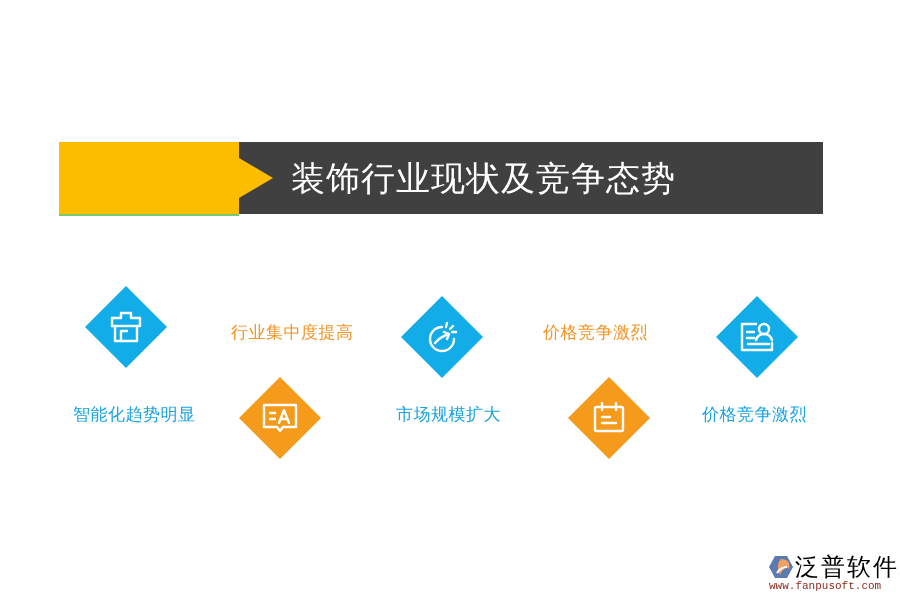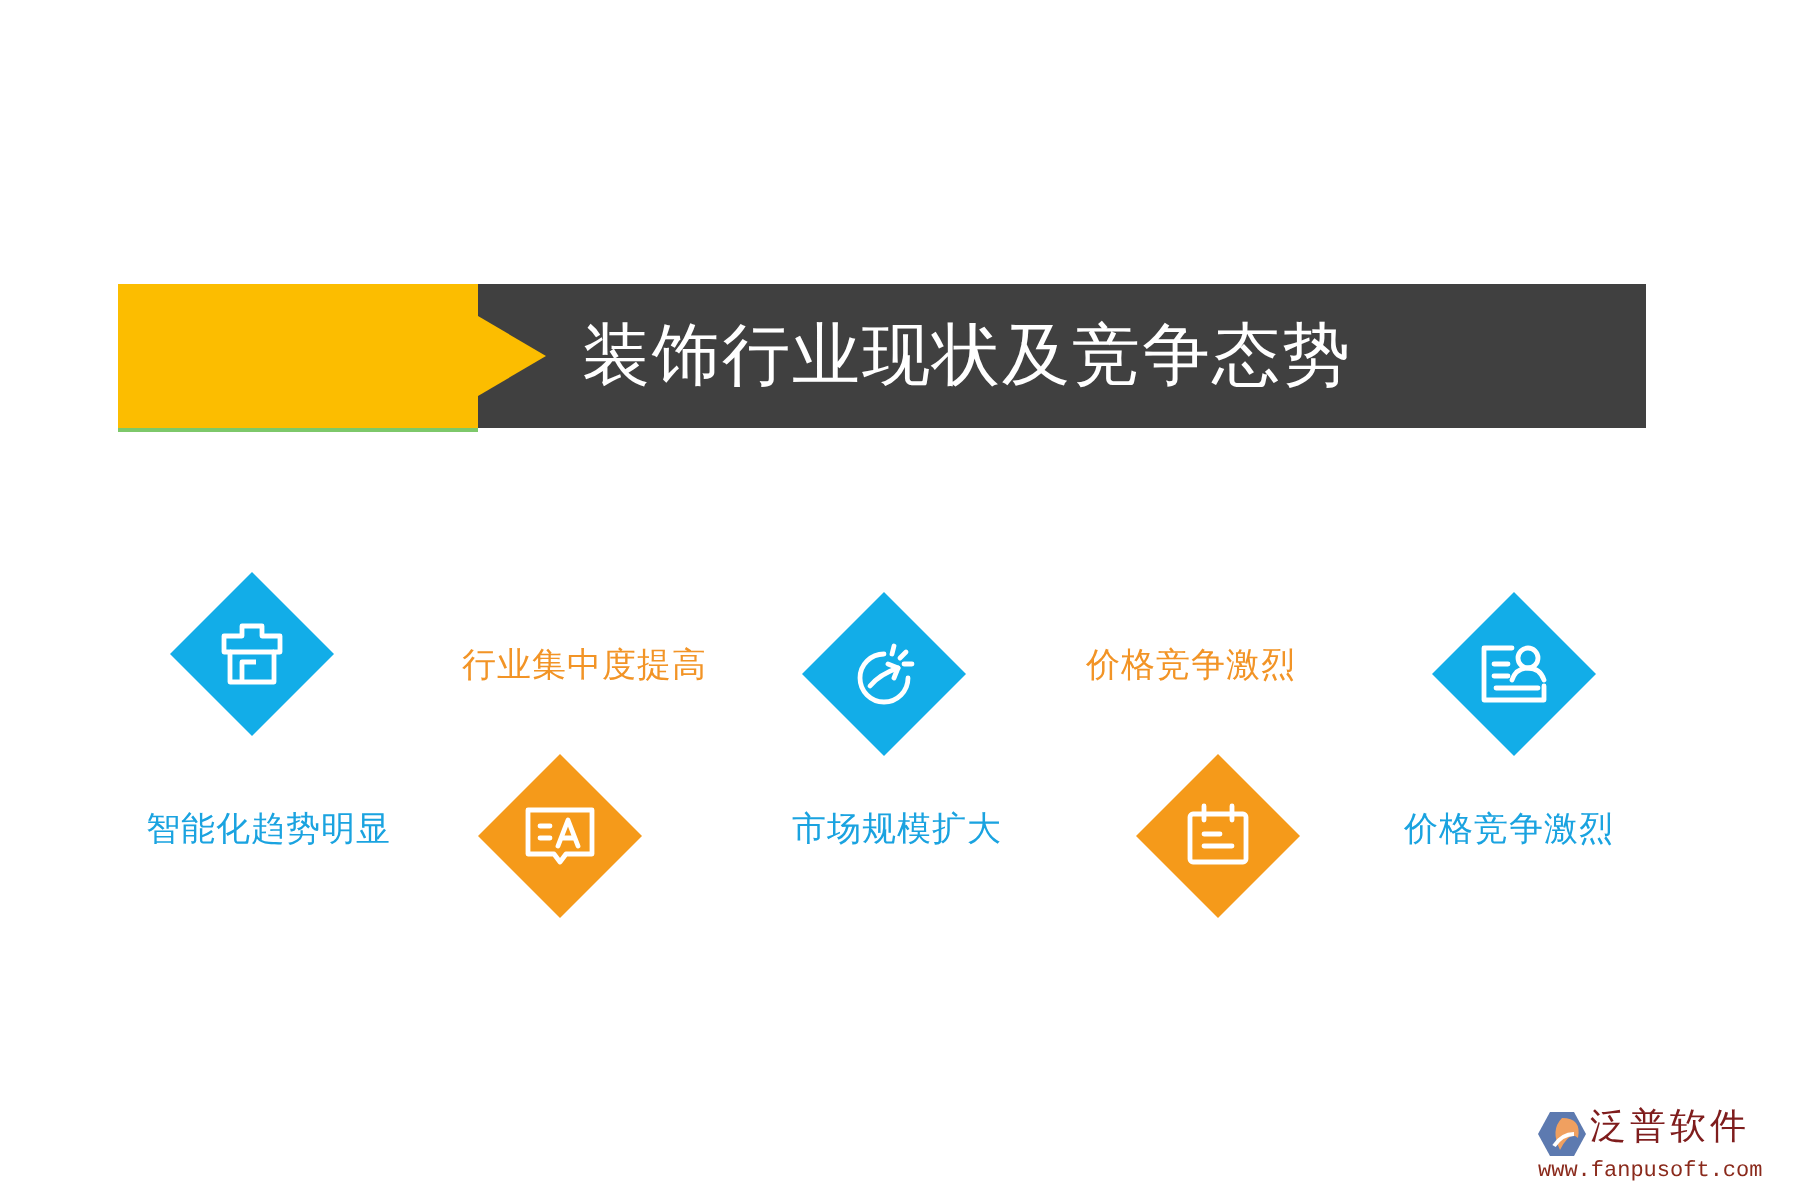--- a/index.html
+++ b/index.html
@@ -19,21 +19,21 @@
   .diamond.orange { background:#f59a1a; }
   .icon { position:absolute; width:44px; height:44px; }
   .icon svg { width:44px; height:44px; display:block; }
 
   .label { position:absolute; font-size:17px; white-space:nowrap; letter-spacing:0.5px; }
   .label.blue { color:#1aa3e0; }
   .label.orange { color:#f29426; }
 
   .logo { position:absolute; left:767px; top:551px; width:128px; height:44px; }
   .logo-mark { position:absolute; left:0; top:2px; width:28px; height:28px; }
-  .logo-name { position:absolute; left:28px; top:0; font-size:18px; color:#7f1d1d; letter-spacing:2px; white-space:nowrap;
+  .logo-name { position:absolute; left:28px; top:0; font-size:24px; color:#000000; letter-spacing:2px; white-space:nowrap;
                font-family:Liberation Sans, sans-serif; }
   .logo-url { position:absolute; left:2px; top:29px; font-size:11px; color:#8a2a1c; white-space:nowrap;
               font-family:Liberation Mono, monospace; }
 </style>
 </head>
 <body>
 
 <div class="banner">
   <div class="banner-yellow"></div>
   <div class="banner-arrow"></div>

